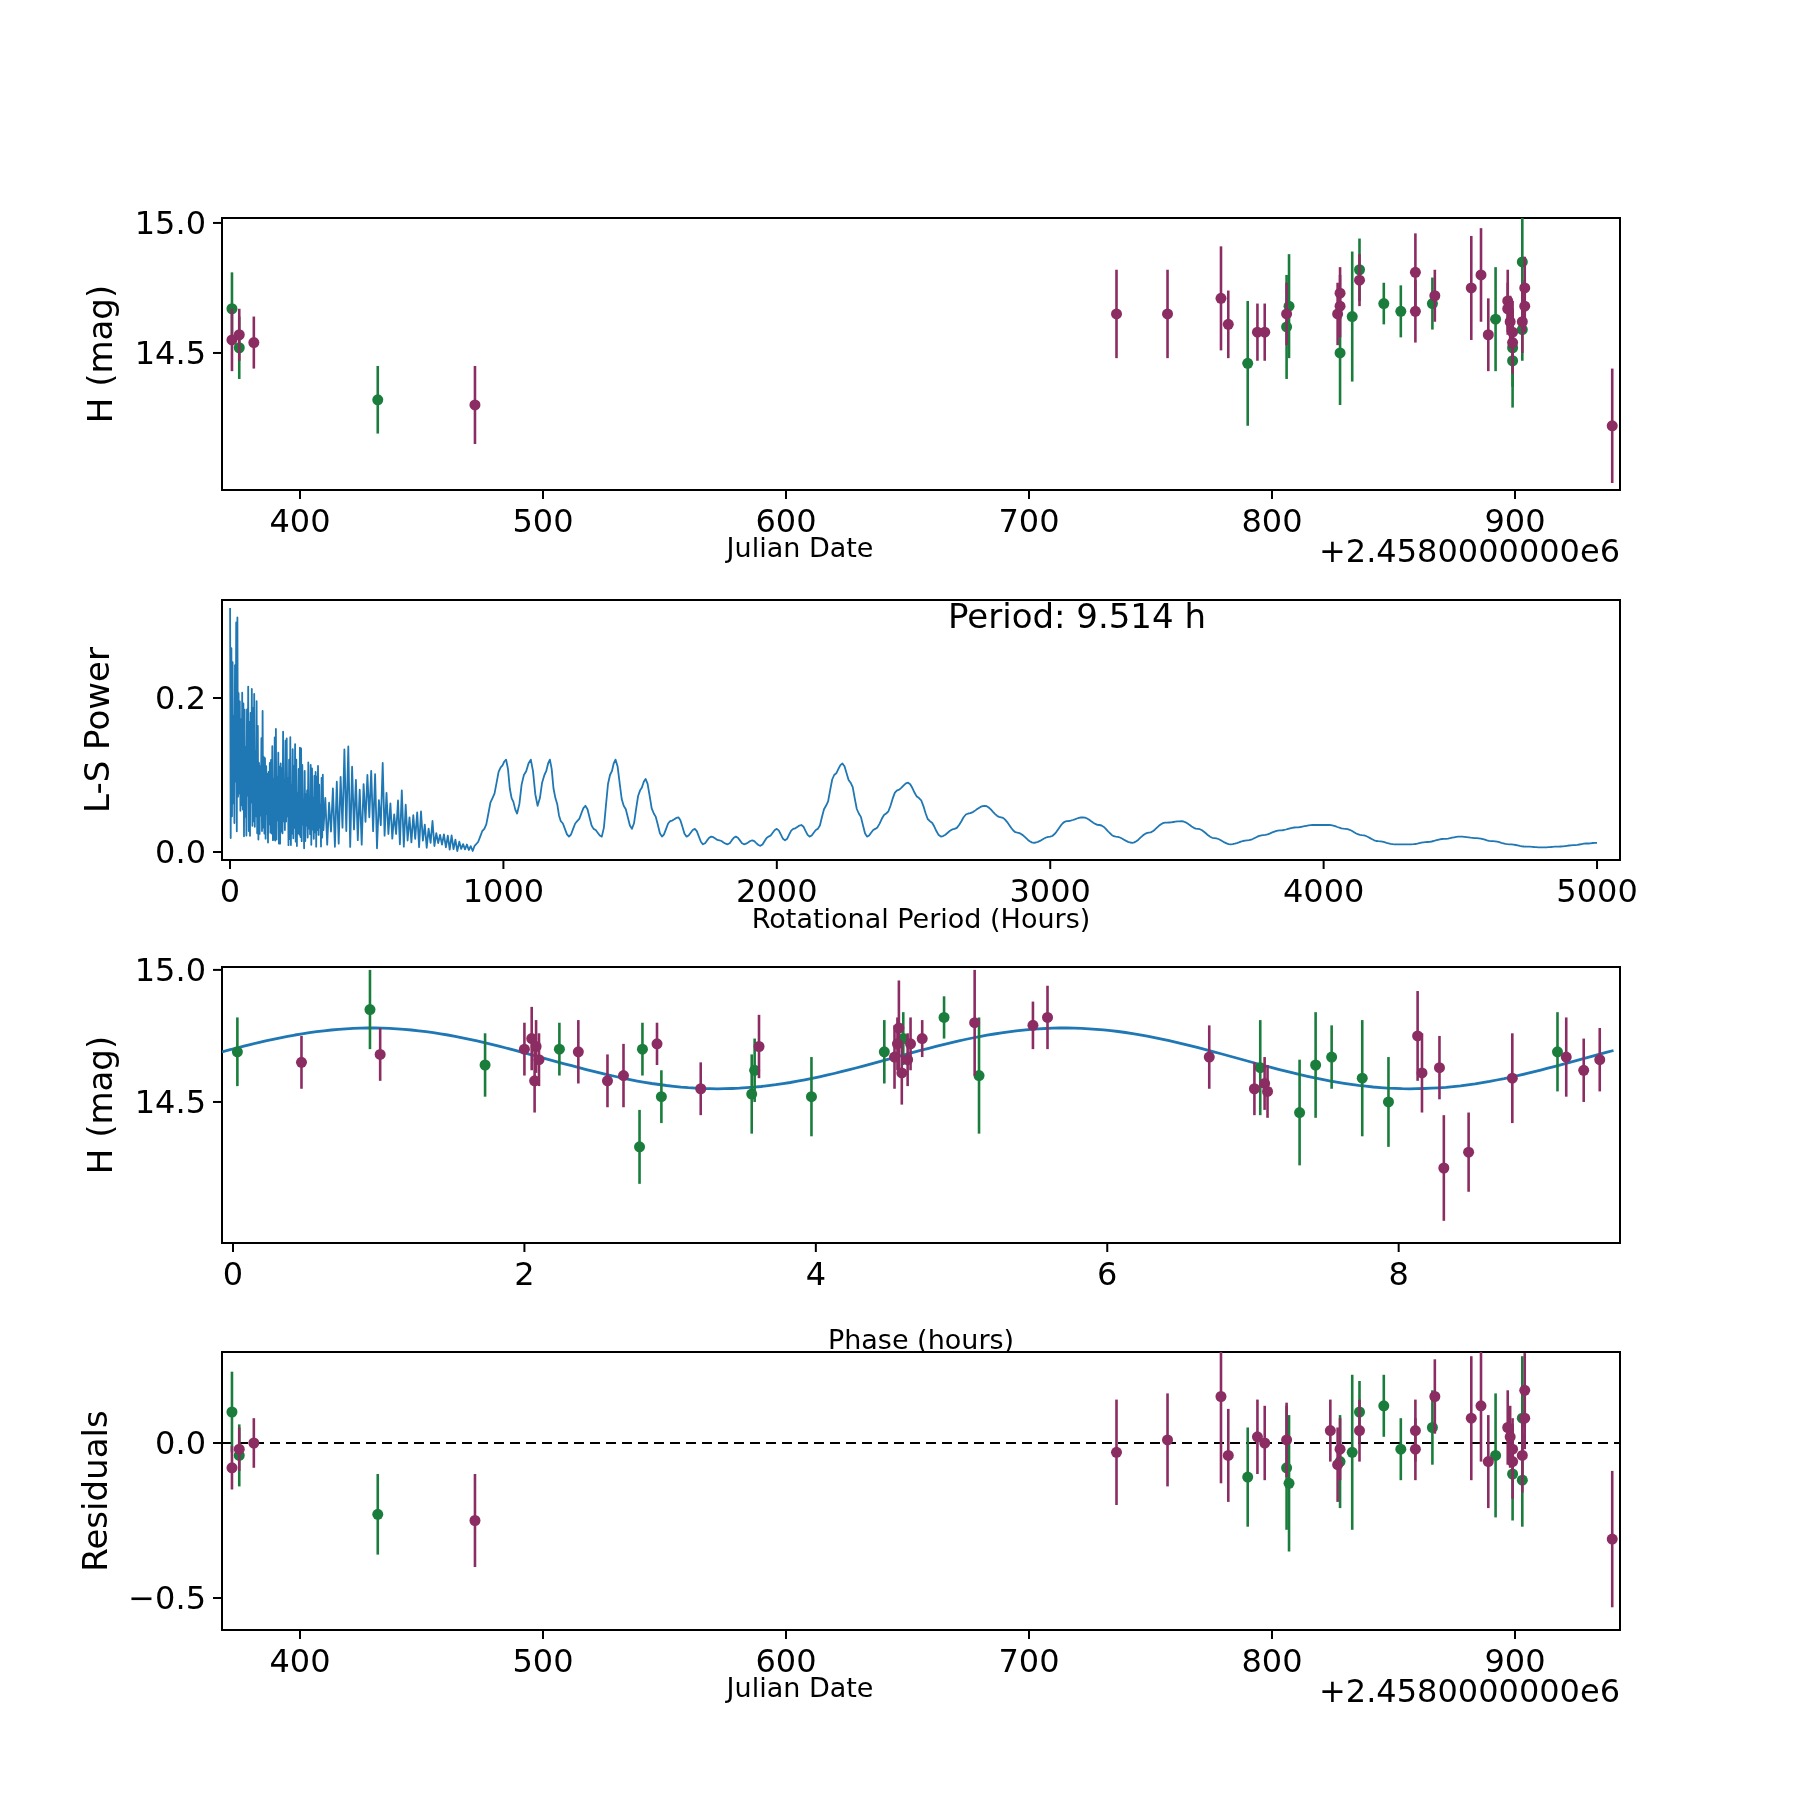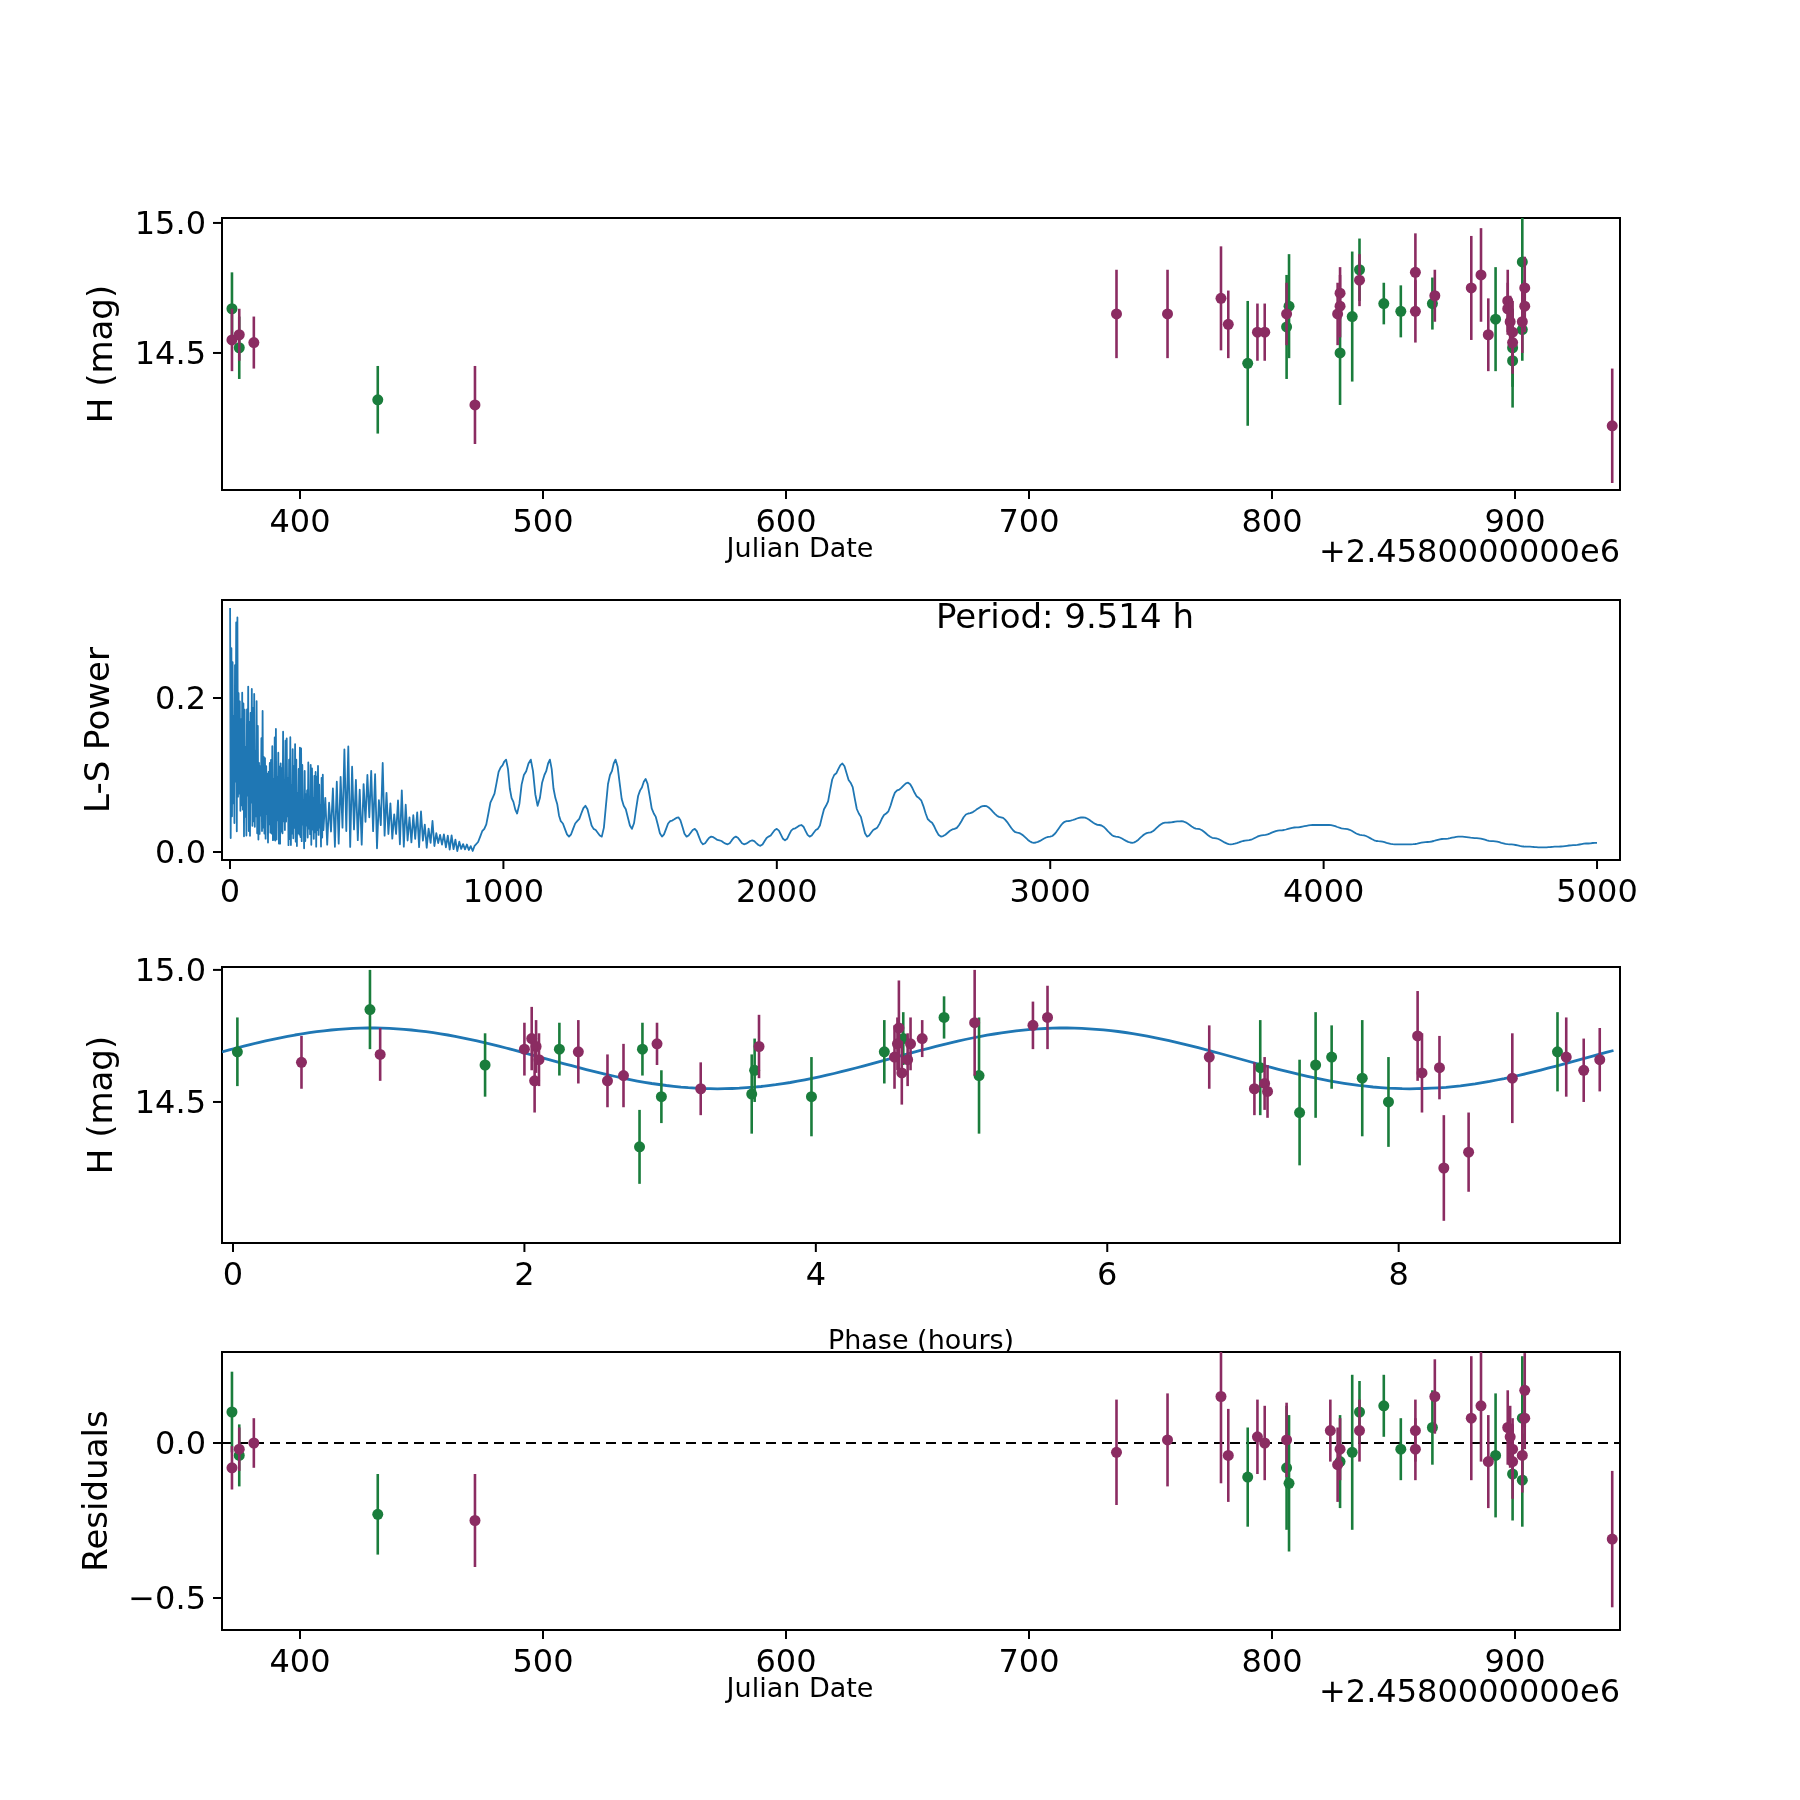--- a/index.html
+++ b/index.html
@@ -3,21 +3,21 @@
 <meta charset="utf-8">
 <style>
   html,body{margin:0;padding:0;background:#fff;}
   #fig{position:relative;width:1800px;height:1800px;background:#fff;overflow:hidden;
        font-family:"DejaVu Sans",sans-serif;color:#000;}
   .lbl{position:absolute;font-size:27px;white-space:nowrap;transform:translate(-50%,0);}
   .title{position:absolute;font-size:40px;white-space:nowrap;transform:translate(-50%,0);}
   .ylab{position:absolute;font-size:34px;white-space:nowrap;
         transform:translate(-50%,-50%) rotate(-90deg);}
   .offset{position:absolute;font-size:32px;white-space:nowrap;transform:translate(-100%,0);}
-  .anno{position:absolute;font-size:34px;white-space:nowrap;transform:translate(-50%,0);}
+  .anno{position:absolute;font-size:34px;white-space:nowrap;transform:translate(-50%,0);margin-left:12px;}
   svg{position:absolute;left:0;top:0;}
   svg text{font-family:"DejaVu Sans",sans-serif;font-size:32px;fill:#000;}
 </style>
 </head>
 <body>
 
 <div id="fig">
   <svg id="chart" width="1800" height="1800" viewBox="0 0 1800 1800">
       <defs>
         <clipPath id="clip0">
@@ -430,20 +430,21 @@
       </g>
     </svg>
 
 
   <div class="ylab" style="left:100px;top:354px">H (mag)</div>
   <div class="lbl" style="left:800px;top:532px">Julian Date</div>
   <div class="offset" style="left:1620px;top:532px">+2.4580000000e6</div>
 
   <div class="ylab" style="left:97px;top:730px">L-S Power</div>
   <div class="anno" style="left:1065px;top:596px">Period: 9.514 h</div>
+  <div class="lbl" style="left:921px;top:903px">Rotational Period (Hours)</div>
 
   <div class="ylab" style="left:100px;top:1105px">H (mag)</div>
   <div class="lbl" style="left:921px;top:1324px">Phase (hours)</div>
 
   <div class="ylab" style="left:95px;top:1491px">Residuals</div>
   <div class="lbl" style="left:800px;top:1672px">Julian Date</div>
   <div class="offset" style="left:1620px;top:1672px">+2.4580000000e6</div>
 </div>
 
 </body></html>

